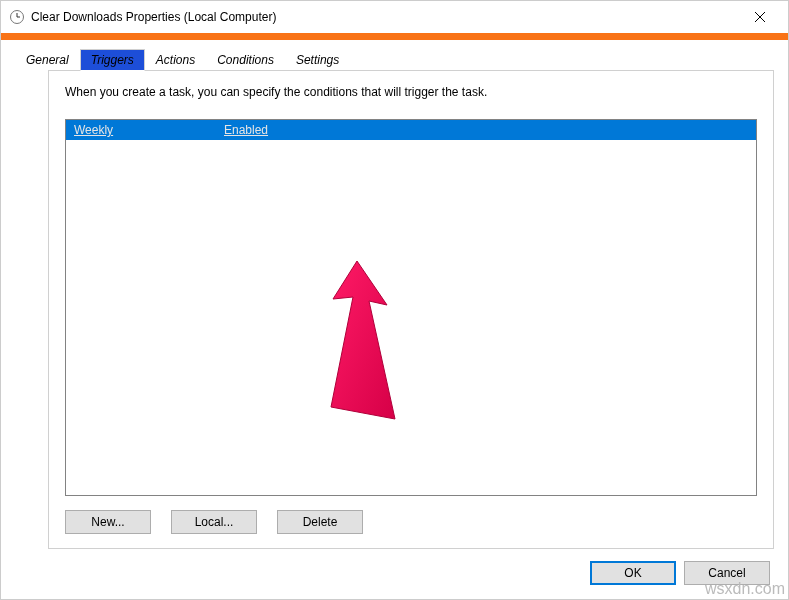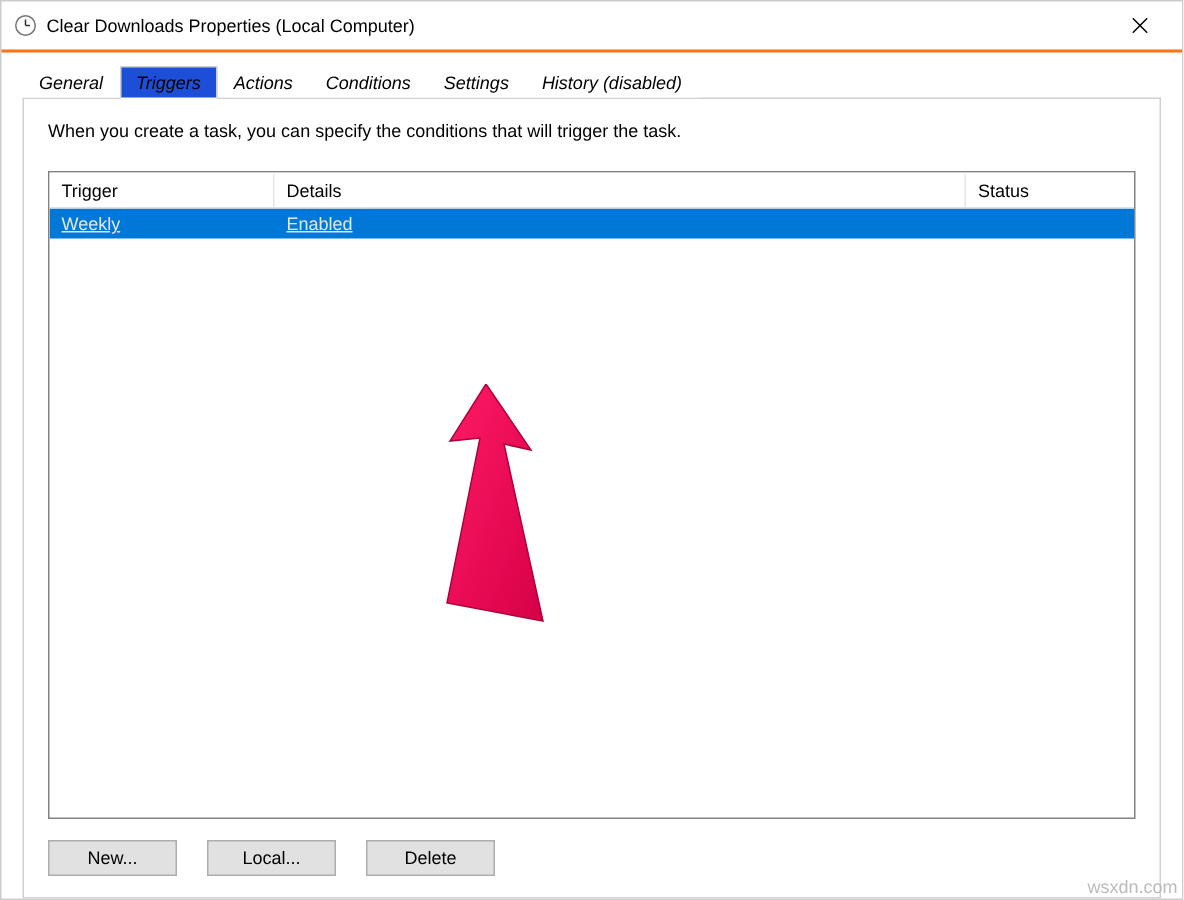--- a/index.html
+++ b/index.html
@@ -18,21 +18,21 @@
       background: #fff;
       border: 1px solid #ccc;
       display: flex;
       flex-direction: column;
     }
     .titlebar {
       height: 32px;
       display: flex;
       align-items: center;
       padding: 16px 8px;
-      border-bottom: 2px solid #f97316;
+      border-bottom: 7px solid #f97316;
       justify-content: center;
     }
     .titlebar .icon {
       width: 16px;
       height: 16px;
       margin-right: 6px;
       display: flex;
       align-items: center;
       justify-content: center;
     }
@@ -81,20 +81,21 @@
       background: #1d4ed8;
     }
     .tab-content {
       border: 1px solid #d0d0d0;
       flex: 1;
       padding: 14px 16px;
       display: flex;
       flex-direction: column;
       background: #fff;
       position: relative;
+      margin-left: 33px;
     }
     .description {
       font-size: 12px;
       color: #000;
       margin-bottom: 20px;
     }
     .list-box {
       border: 1px solid #828282;
       flex: 1;
       display: flex;
@@ -171,21 +172,21 @@
       position: absolute;
       left: 264px;
       top: 190px;
       pointer-events: none;
       z-index: 10;
     }
     .watermark {
       position: absolute;
       right: 4px;
       bottom: 2px;
-      font-size: 12px;
+      font-size: 16px;
       color: #bbb;
     }
   </style>
 </head>
 <body>
 
 <div class="window">
 
   <div class="titlebar">
     <span class="icon">
@@ -204,32 +205,26 @@
     </div>
   </div>
 
   <div class="tabs-area">
     <div class="tabs">
       <div class="tab">General</div>
       <div class="tab active">Triggers</div>
       <div class="tab">Actions</div>
       <div class="tab">Conditions</div>
       <div class="tab">Settings</div>
-      <div class="tab">History (disabled)</div>
     </div>
 
     <div class="tab-content">
       <div class="description">When you create a task, you can specify the conditions that will trigger the task.</div>
 
       <div class="list-box">
-        <div class="list-header">
-          <div class="col col-trigger">Trigger</div>
-          <div class="col col-details">Details</div>
-          <div class="col col-status">Status</div>
-        </div>
         <div class="list-rows">
           <div class="row selected">
             <div class="cell col-trigger">Weekly</div>
             <div class="cell col-status">Enabled</div>
           </div>
         </div>
       </div>
 
       <div class="action-buttons">
         <button class="btn">New...</button>
@@ -244,15 +239,19 @@
               <stop offset="0%" stop-color="#ff1a66"></stop>
               <stop offset="100%" stop-color="#d60047"></stop>
             </linearGradient>
           </defs>
           <polygon points="44,0 74,44 56,40 82,158 18,146 40,36 20,38" fill="url(#arrGrad)" stroke="#b0003a" stroke-width="1"></polygon>
         </svg>
       </div>
     </div>
   </div>
 
+  <div class="bottom-buttons">
+    <button class="btn-main btn-primary">OK</button>
+    <button class="btn-main">Cancel</button>
+  </div>
 
   <div class="watermark">wsxdn.com</div>
 </div>
 
 </body></html>

